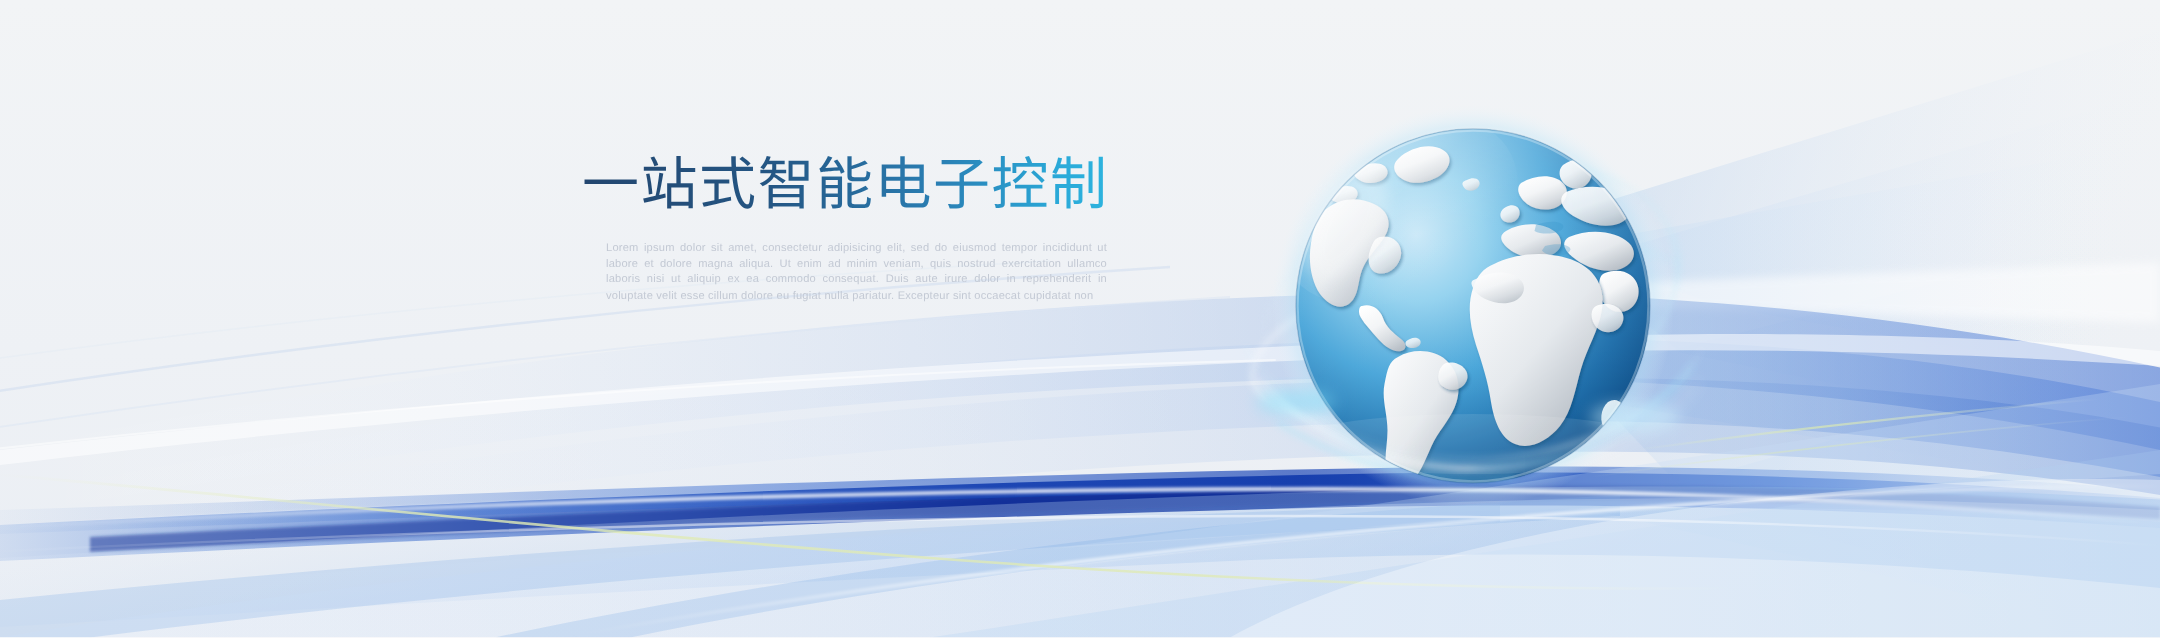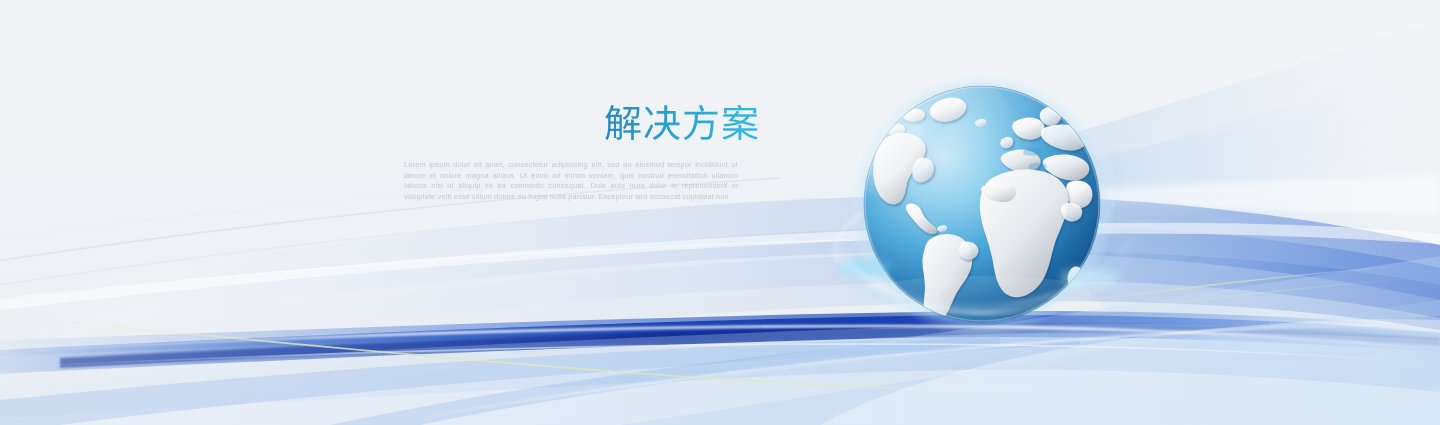--- a/index.html
+++ b/index.html
@@ -252,21 +252,21 @@
       <path d="M-10,262 C200,230 470,198 780,178" stroke="#cfdcee" stroke-width="1.6" opacity="0.55"></path>
       <path d="M-10,286 C220,252 500,218 820,198" stroke="#dbe5f3" stroke-width="1.2" opacity="0.5"></path>
       <path d="M-10,240 C180,214 420,190 700,174" stroke="#e3eaf4" stroke-width="1" opacity="0.45"></path>
     </g>
 
     <path d="M820,425 C900,380 1040,346 1200,330 C1300,320 1380,318 1440,320
              L1440,425 Z" fill="#ffffff" opacity="0.35"></path>
   </svg>
 
   <div id="text-block">
-    <div class="headline" id="headline-line-2">解决方案</div>
+    <div class="headline" id="headline-line-1">一站式智能电子控制</div>
     <p id="body-copy">Lorem ipsum dolor sit amet, consectetur adipisicing elit, sed do eiusmod tempor incididunt ut labore et dolore magna aliqua. Ut enim ad minim veniam, quis nostrud exercitation ullamco laboris nisi ut aliquip ex ea commodo consequat. Duis aute irure dolor in reprehenderit in voluptate velit esse cillum dolore eu fugiat nulla pariatur. Excepteur sint occaecat cupidatat non</p>
   </div>
 
   <div id="globe-wrap">
     <svg id="globe-svg" viewBox="0 0 310 300" xmlns="http://www.w3.org/2000/svg">
       <defs>
 
         <radialGradient id="oceanGrad" cx="0.34" cy="0.30" r="0.85">
           <stop offset="0" stop-color="#c5e6f7"></stop>
           <stop offset="0.22" stop-color="#8fd0ee"></stop>

